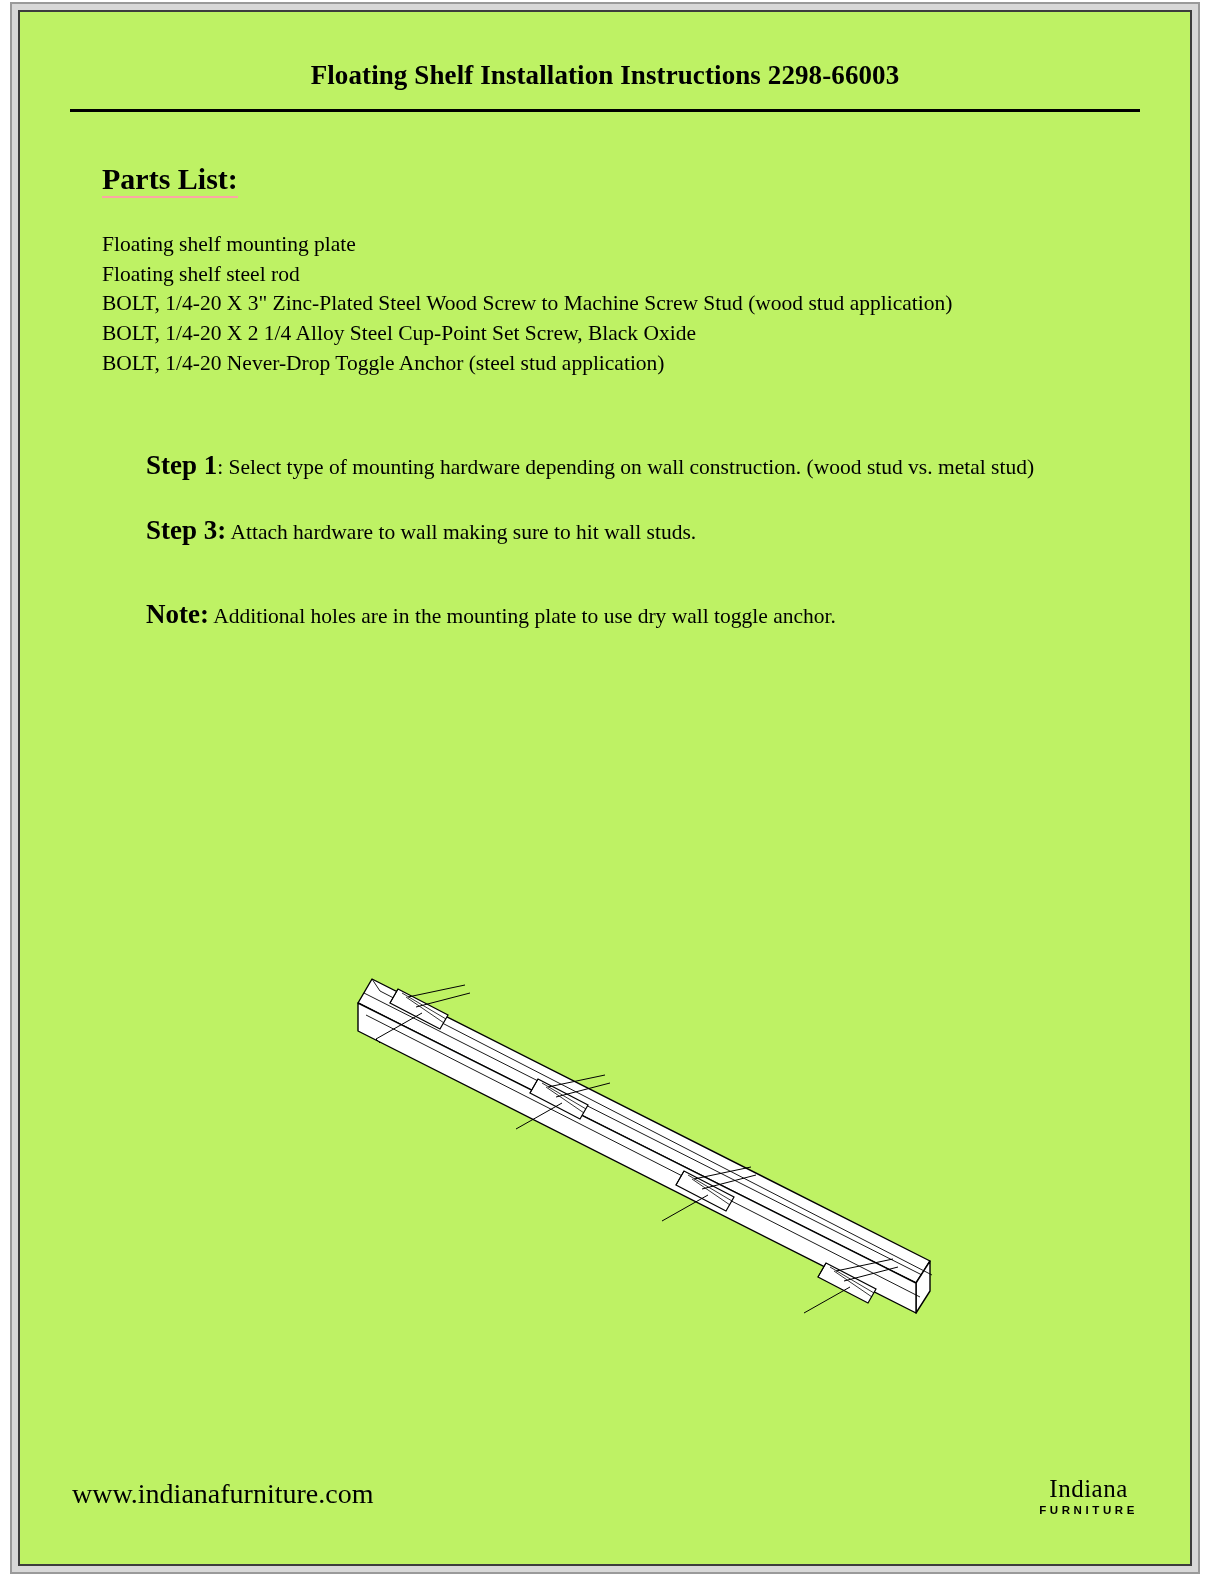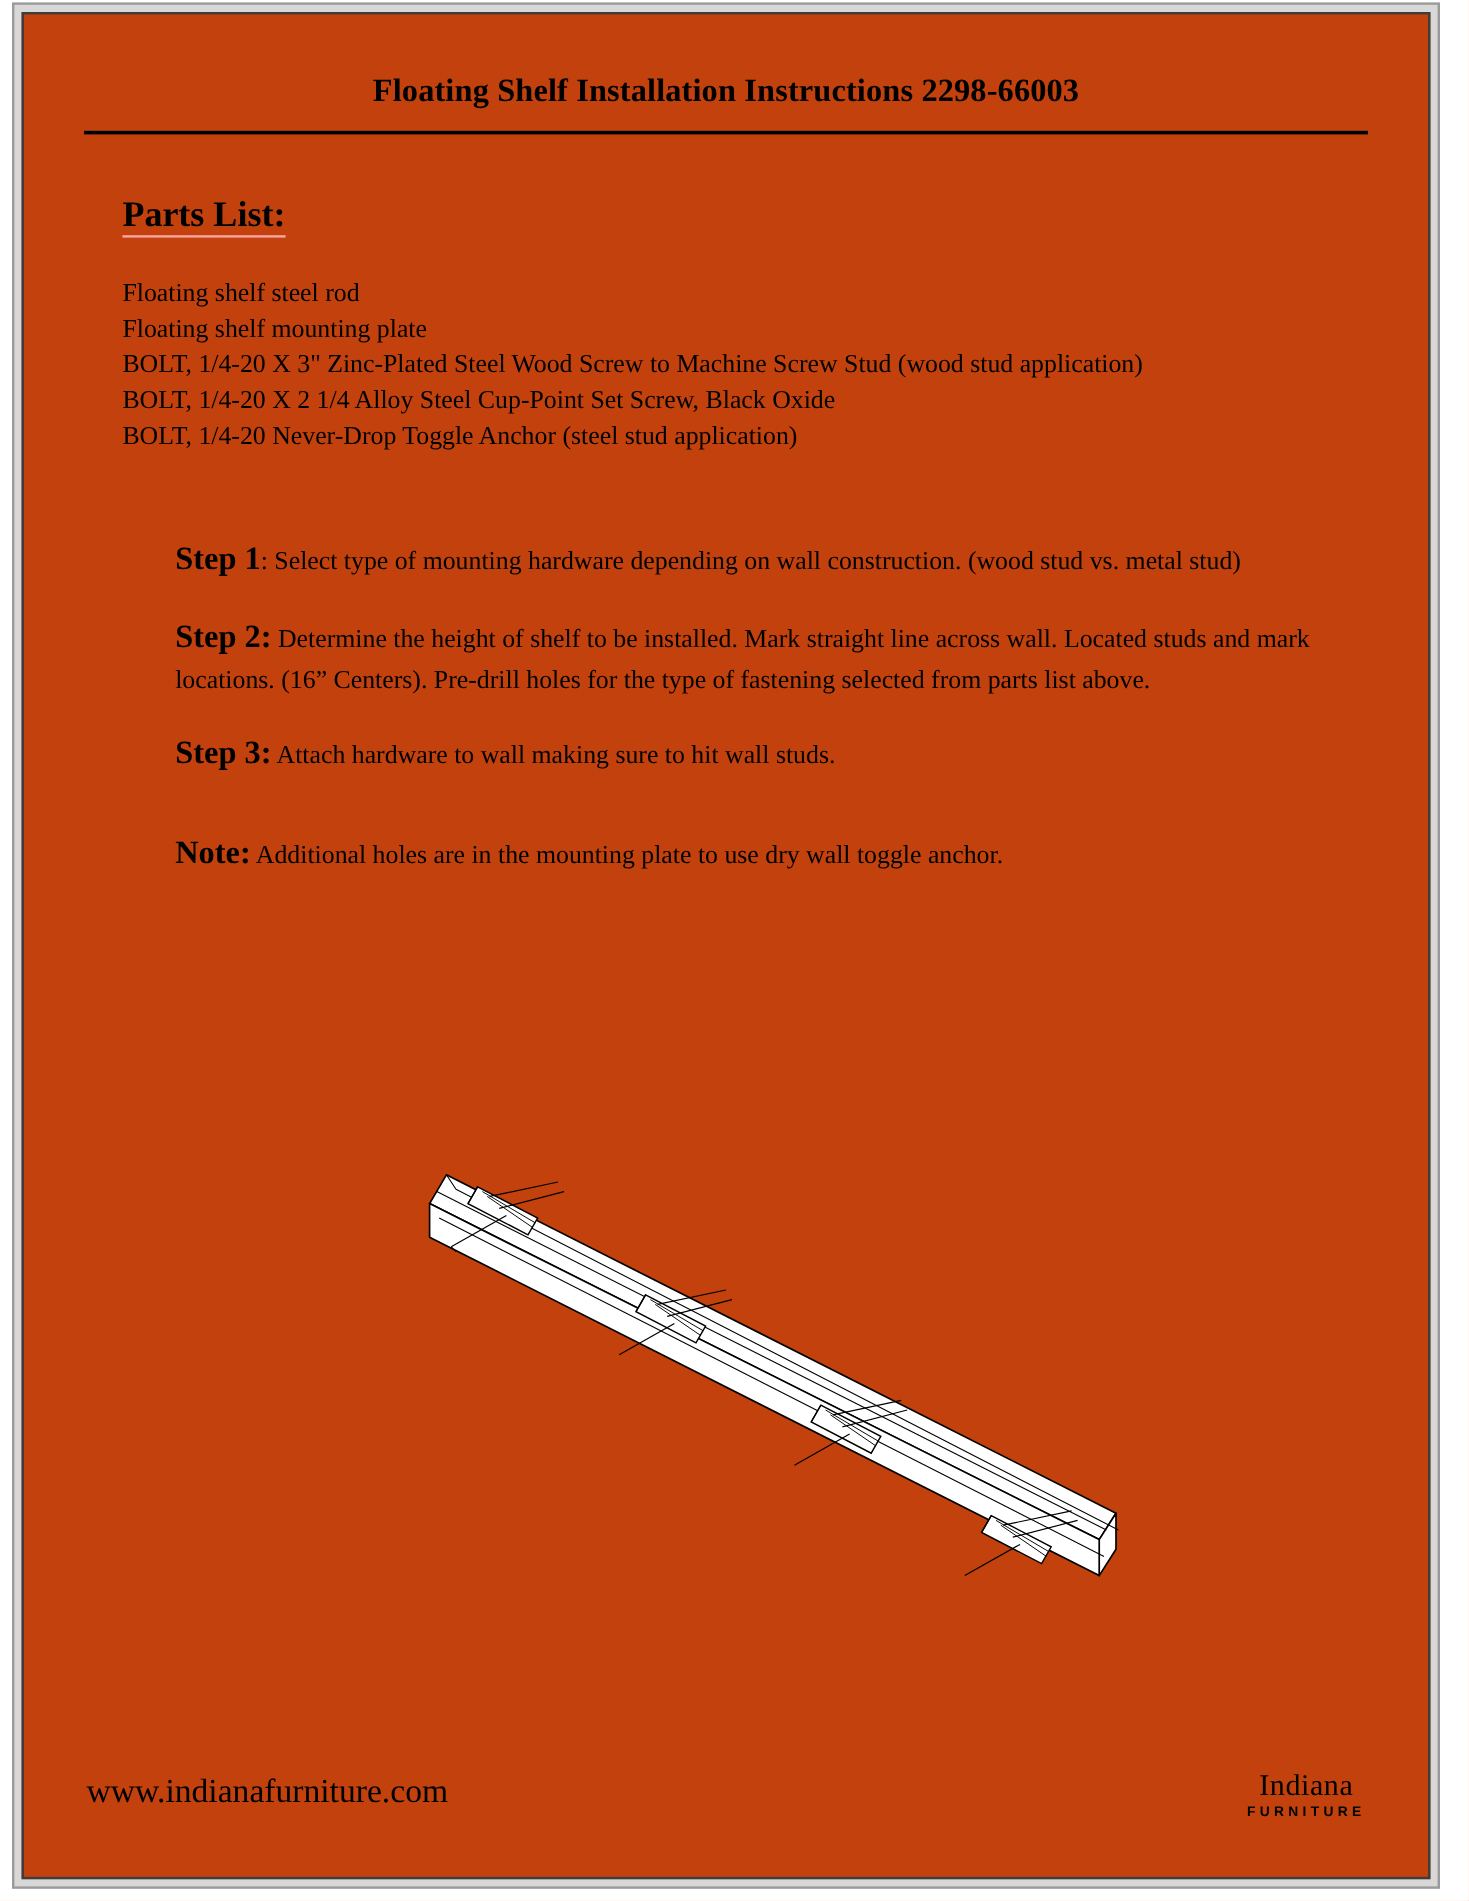--- a/index.html
+++ b/index.html
@@ -15,21 +15,21 @@
     overflow: hidden;
   }
 
   
   .page-frame {
     position: absolute;
     left: 18px;
     top: 10px;
     width: 1174px;
     height: 1556px;
-    background: #c2410c;
+    background: #bef264;
     border: 2px solid #3d3d3d;
     box-shadow: 0 0 0 6px #d8d8d8, 0 0 0 8px #9a9a9a;
     box-sizing: border-box;
   }
   .page-inner {
     position: absolute;
     left: 30px;
     top: 14px;
     width: 1110px;
     height: 1514px;
@@ -144,36 +144,33 @@
 
 <div class="page-frame">
   <div class="page-inner">
 
     <div class="doc-title">Floating Shelf Installation Instructions 2298-66003</div>
     <div class="title-rule"></div>
 
     <div class="parts-heading">Parts List:</div>
 
     <div class="parts-list">
+      <div>Floating shelf mounting plate</div>
       <div>Floating shelf steel rod</div>
-      <div>Floating shelf mounting plate</div>
       <div>BOLT, 1/4-20 X 3" Zinc-Plated Steel Wood Screw to Machine Screw Stud (wood stud application)</div>
       <div>BOLT, 1/4-20 X 2 1/4 Alloy Steel Cup-Point Set Screw, Black Oxide</div>
       <div>BOLT, 1/4-20 Never-Drop Toggle Anchor (steel stud application)</div>
     </div>
 
     <div class="steps">
 
       <div class="step-block">
         <span class="step-label">Step 1</span><span class="step-body">: Select type of mounting hardware depending on wall construction. (wood stud vs. metal stud)</span>
       </div>
 
-      <div class="step-block">
-        <span class="step-label">Step 2:</span><span class="step-body"> Determine the height of shelf to be installed. Mark straight line across wall. Located studs and mark locations. (16” Centers). Pre-drill holes for the type of fastening selected from parts list above.</span>
-      </div>
 
       <div class="step-block">
         <span class="step-label">Step 3:</span><span class="step-body"> Attach hardware to wall making sure to hit wall studs.</span>
       </div>
 
 
       <div class="note-block">
         <span class="note-label">Note:</span><span class="step-body"> Additional holes are in the mounting plate to use dry wall toggle anchor.</span>
       </div>
 

